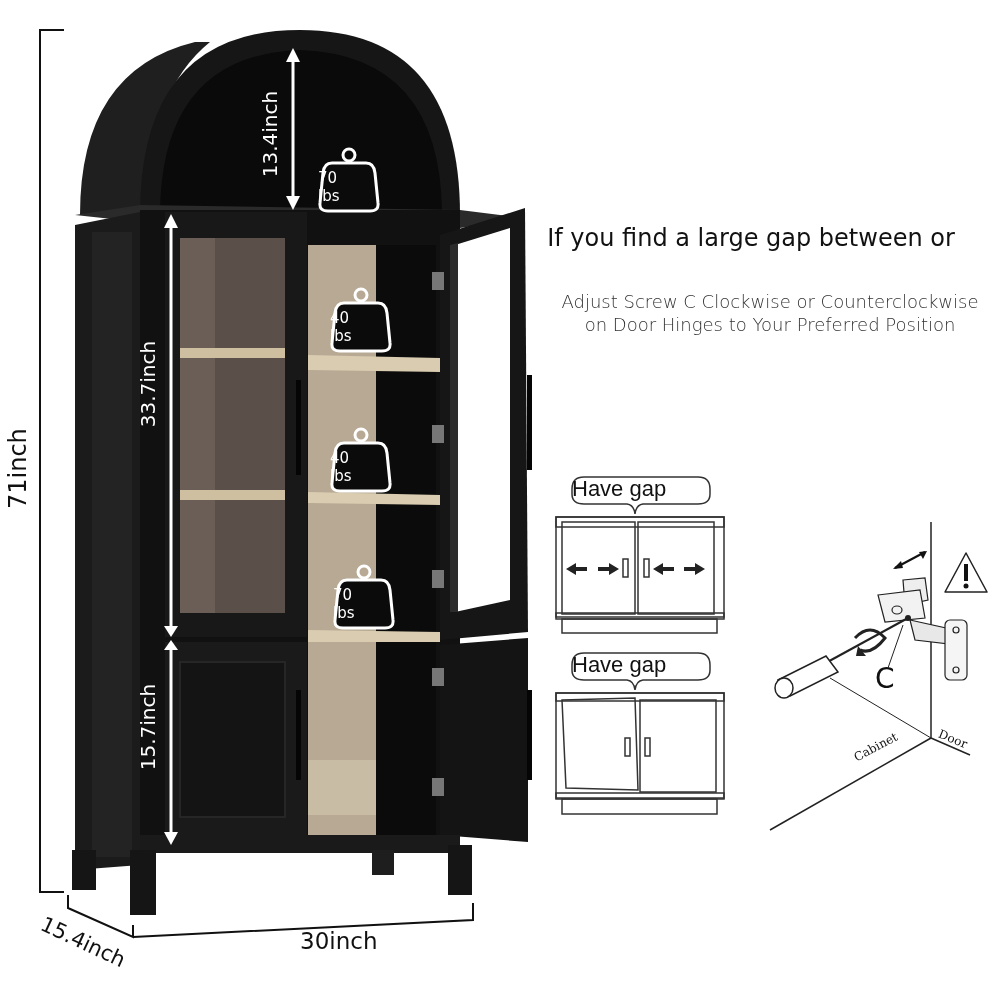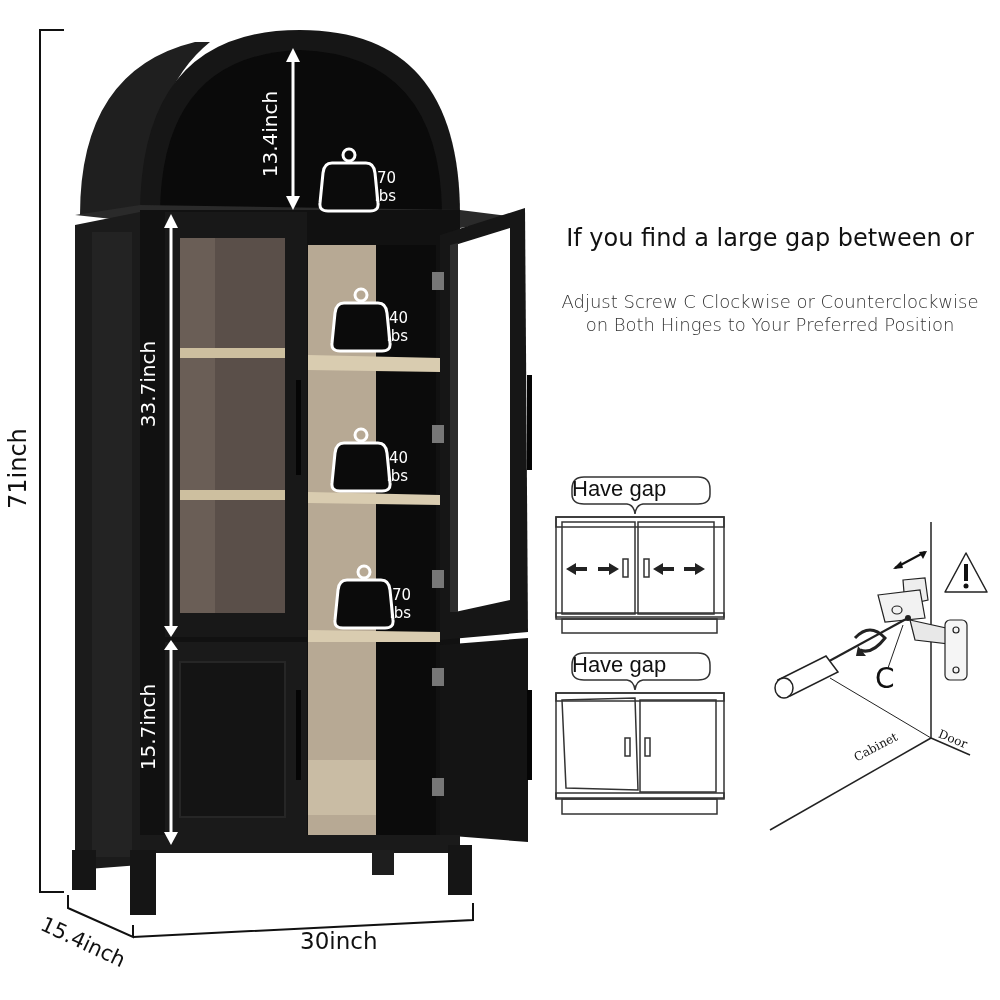--- a/index.html
+++ b/index.html
@@ -1,25 +1,25 @@
 <!DOCTYPE html>
 <html><head>
 <meta charset="utf-8">
 <style>
   html, body { margin:0; padding:0; background:#ffffff; }
   body { width:1000px; height:1000px; position:relative; overflow:hidden; font-family:"DejaVu Sans", sans-serif; }
   .abs { position:absolute; }
   .dimtext { position:absolute; color:#111; font-family:"DejaVu Sans", sans-serif; white-space:nowrap; }
   .whitetext { color:#ffffff; }
   .rot { transform-origin: center center; }
-  .headline { position:absolute; left:540px; top:222px; width:460px; text-align:center; font-family:"DejaVu Sans", sans-serif; font-size:24px; font-weight:500; line-height:33px; color:#111; }
+  .headline { position:absolute; left:521px; top:222px; width:460px; text-align:center; font-family:"DejaVu Sans", sans-serif; font-size:24px; font-weight:500; line-height:33px; color:#111; }
   .subline { position:absolute; left:555px; top:290px; width:430px; text-align:center; font-family:"DejaVu Sans", sans-serif; font-size:18px; font-weight:300; line-height:23px; color:#333; }
   .weight { position:absolute; width:62px; height:62px; }
   .weight svg { position:absolute; left:0; top:0; }
-  .weight .num { position:absolute; left:16px; width:62px; text-align:right; color:#fff; font-family:"DejaVu Sans", sans-serif; font-size:15px; line-height:15px; }
+  .weight .num { position:absolute; left:0; width:62px; text-align:left; color:#fff; font-family:"DejaVu Sans", sans-serif; font-size:15px; line-height:15px; }
   .bubble-label { position:absolute; font-family:"Liberation Sans", sans-serif; font-size:22px; color:#111; text-align:left; }
   .handwrite { position:absolute; font-family:"DejaVu Serif", serif; font-size:12px; color:#111; }
 </style>
 </head>
 <body>
 
 <div class="abs" style="left:0;top:0;width:540px;height:1000px;">
   <svg width="540" height="1000" viewBox="0 0 540 1000">
 
     <path d="M80 215 Q80 70 195 42 L210 42 Q150 90 140 215 Z" fill="#1f1f1f"></path>
@@ -136,21 +136,21 @@
     <div class="num" style="top:26px;">70</div>
     <div class="num" style="top:44px;">lbs</div>
   </div>
 </div>
 
 <div class="headline">
   <div>If you find a large gap between or</div>
 </div>
 <div class="subline">
   <div>Adjust Screw C Clockwise or Counterclockwise</div>
-  <div>on Both Hinges to Your Preferred Position</div>
+  <div>on Door Hinges to Your Preferred Position</div>
 </div>
 
 <div class="abs" style="left:550px;top:472px;width:180px;height:165px;">
   <svg width="180" height="165" viewBox="0 0 180 165">
     <path d="M34 5 L148 5 Q160 5 160 17 L160 22 Q160 32 148 32 L93 32 Q86 33 85 42 Q84 33 77 32 L34 32 Q22 32 22 22 L22 17 Q22 5 34 5 Z" fill="#fff" stroke="#333" stroke-width="1.5"></path>
     <rect x="6" y="45" width="168" height="10" fill="none" stroke="#333" stroke-width="1.5"></rect>
     <rect x="6" y="45" width="168" height="100" fill="none" stroke="#333" stroke-width="1.5"></rect>
     <rect x="12" y="50" width="73" height="92" fill="none" stroke="#333" stroke-width="1.5"></rect>
     <rect x="88" y="50" width="76" height="92" fill="none" stroke="#333" stroke-width="1.5"></rect>
     <rect x="6" y="141" width="168" height="6" fill="none" stroke="#333" stroke-width="1.5"></rect>

